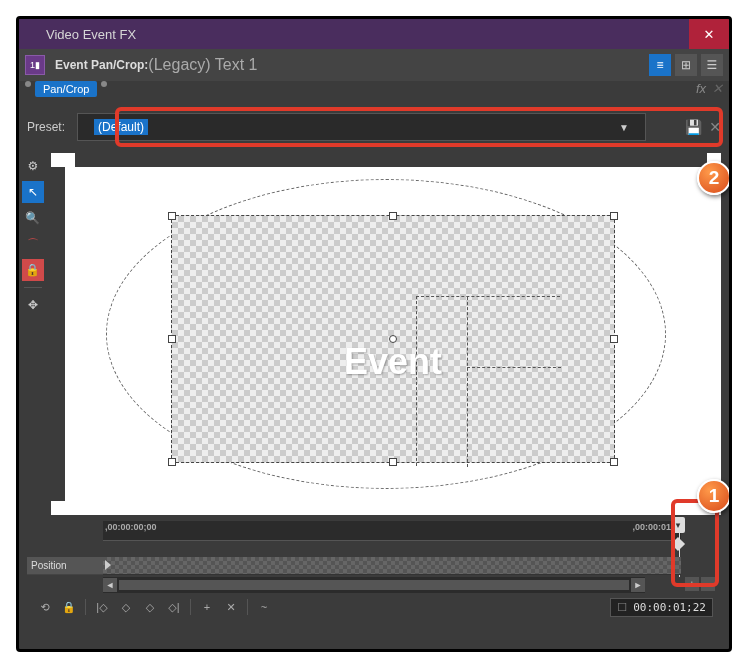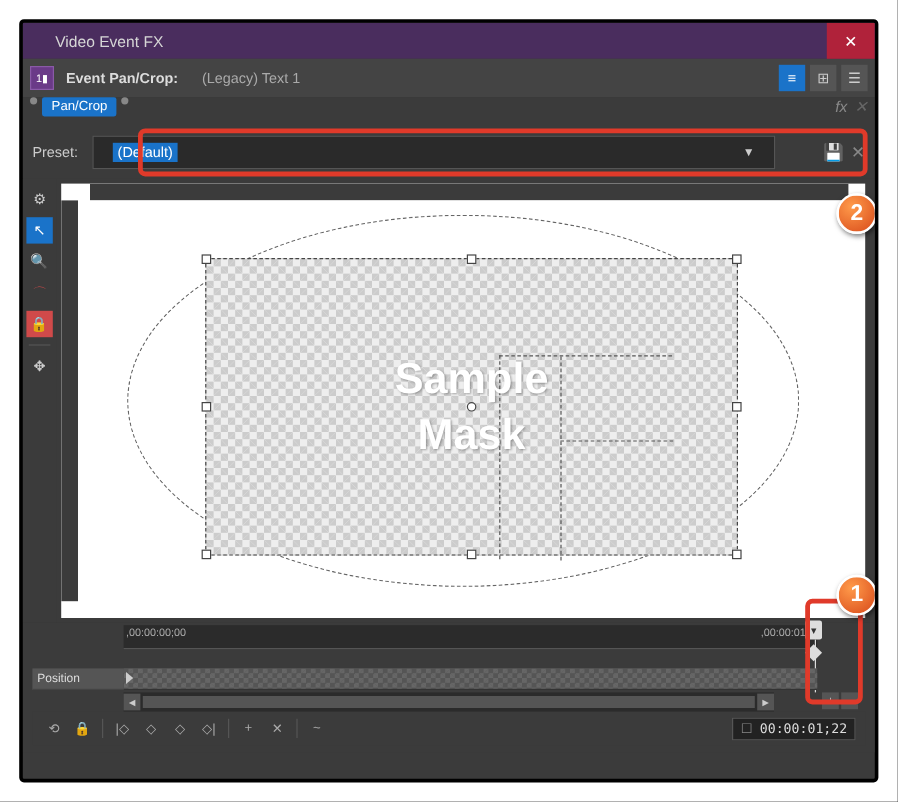--- a/index.html
+++ b/index.html
@@ -5,21 +5,21 @@
 * { margin: 0; padding: 0; box-sizing: border-box; font-family: "Segoe UI", Tahoma, sans-serif; }
 body { background: #fff; width: 748px; height: 668px; position: relative; }
 .outer-frame { position: absolute; left: 16px; top: 16px; width: 716px; height: 636px; border: 3px solid #000; border-radius: 4px; background: #3b3b3b; overflow: hidden; }
 
 .titlebar { height: 30px; background: #4a2d5e; display: flex; align-items: center; padding-left: 27px; color: #d6d6d6; font-size: 13px; }
 .title-close { margin-left: auto; width: 40px; height: 30px; background: #b0223a; display: flex; align-items: center; justify-content: center; color: #fff; font-size: 13px; }
 
 .subheader { height: 32px; background: #444; display: flex; align-items: center; padding: 0 6px; }
 .sub-icon { width: 20px; height: 20px; background: #6a3a88; margin-right: 4px; display: flex; align-items: center; justify-content: center; border: 1px solid #8a5aa8; font-size: 9px; color: #fff; }
 .sub-label { color: #ddd; font-size: 12px; font-weight: bold; margin-left: 6px; }
-.sub-value { color: #aaa; font-size: 12px; margin-left: 20px; }
+.sub-value { color: #aaa; font-size: 16px; margin-left: 0; }
 .sub-right { margin-left: auto; display: flex; gap: 4px; }
 .sub-btn { width: 22px; height: 22px; background: #555; display: flex; align-items: center; justify-content: center; color: #ccc; font-size: 12px; }
 .sub-btn.active { background: #1a73c9; color: #fff; }
 
 .chainrow { height: 24px; background: #3b3b3b; display: flex; align-items: flex-start; padding: 0 6px; }
 .chain-dot { width: 6px; height: 6px; border-radius: 50%; background: #888; }
 .chain-chip { background: #1a73c9; color: #fff; font-size: 11px; padding: 2px 8px; border-radius: 2px; margin: 0 4px; }
 .chain-right { margin-left: auto; display: flex; gap: 6px; }
 .chain-fx { color: #888; font-style: italic; font-size: 13px; }
 
@@ -63,21 +63,21 @@
 .h-c { left: 50%; top: 50%; margin: -4px 0 0 -4px; border-radius: 50%; }
 
 .f-shape { position: absolute; left: 244px; top: 80px; width: 144px; height: 170px; border: 1px dashed #555; border-right: none; border-bottom: none; }
 .f-shape::before { content: ''; position: absolute; left: 50px; top: 70px; width: 94px; height: 1px; border-top: 1px dashed #555; }
 .f-shape::after { content: ''; position: absolute; left: 50px; top: 0; width: 1px; height: 170px; border-left: 1px dashed #555; }
 
 .sample-text { position: absolute; left: 50%; top: 50%; transform: translate(-50%, -50%); color: #fff; font-size: 36px; font-weight: bold; text-align: center; line-height: 1.3; text-shadow: 1px 1px 2px rgba(0,0,0,0.3); }
 
 .timeline-area { background: #3b3b3b; padding: 2px 8px 6px 8px; position: relative; }
 .tl-ruler { height: 20px; margin-left: 76px; margin-right: 40px; background: #2b2b2b; border-bottom: 1px solid #555; display: flex; align-items: flex-end; font-size: 9px; color: #aaa; padding-left: 4px; position: relative; }
-.tl-label { position: absolute; bottom: 8px; font-size: 9px; color: #aaa; }
+.tl-label { position: absolute; bottom: 8px; font-size: 9px; color: #aaa; font-weight: bold; }
 
 .tl-row { display: flex; height: 18px; margin-top: 16px; }
 .tl-row-label { width: 76px; background: #555; color: #ddd; font-size: 10px; padding-left: 4px; display: flex; align-items: center; border-bottom: 1px solid #444; }
 .tl-row-label.dark { background: #3b3b3b; color: #aaa; }
 .tl-track { flex: 1; background: #4a4a4a; border-bottom: 1px solid #333; margin-right: 40px; position: relative; }
 .tl-track.checker { 
   background-image:
     linear-gradient(45deg, #666 25%, transparent 25%),
     linear-gradient(-45deg, #666 25%, transparent 25%),
     linear-gradient(45deg, transparent 75%, #666 75%),
@@ -198,22 +198,22 @@
           <div class="handle h-tr"></div>
           <div class="handle h-bl"></div>
           <div class="handle h-br"></div>
           <div class="handle h-t"></div>
           <div class="handle h-b"></div>
           <div class="handle h-l"></div>
           <div class="handle h-r"></div>
           <div class="handle h-c"></div>
           <div class="f-shape"></div>
           <div class="sample-text">
-            <span>Sample</span><br>
-            <span>Mask</span>
+            <br>
+            <span>Event</span>
           </div>
         </div>
       </div>
     </div>
   </div>
 
   <div class="timeline-area">
     <div class="tl-ruler">
       <span class="tl-label" style="left:2px">,00:00:00;00</span>
       <span class="tl-label" style="right:2px">,00:00:01;1</span>

